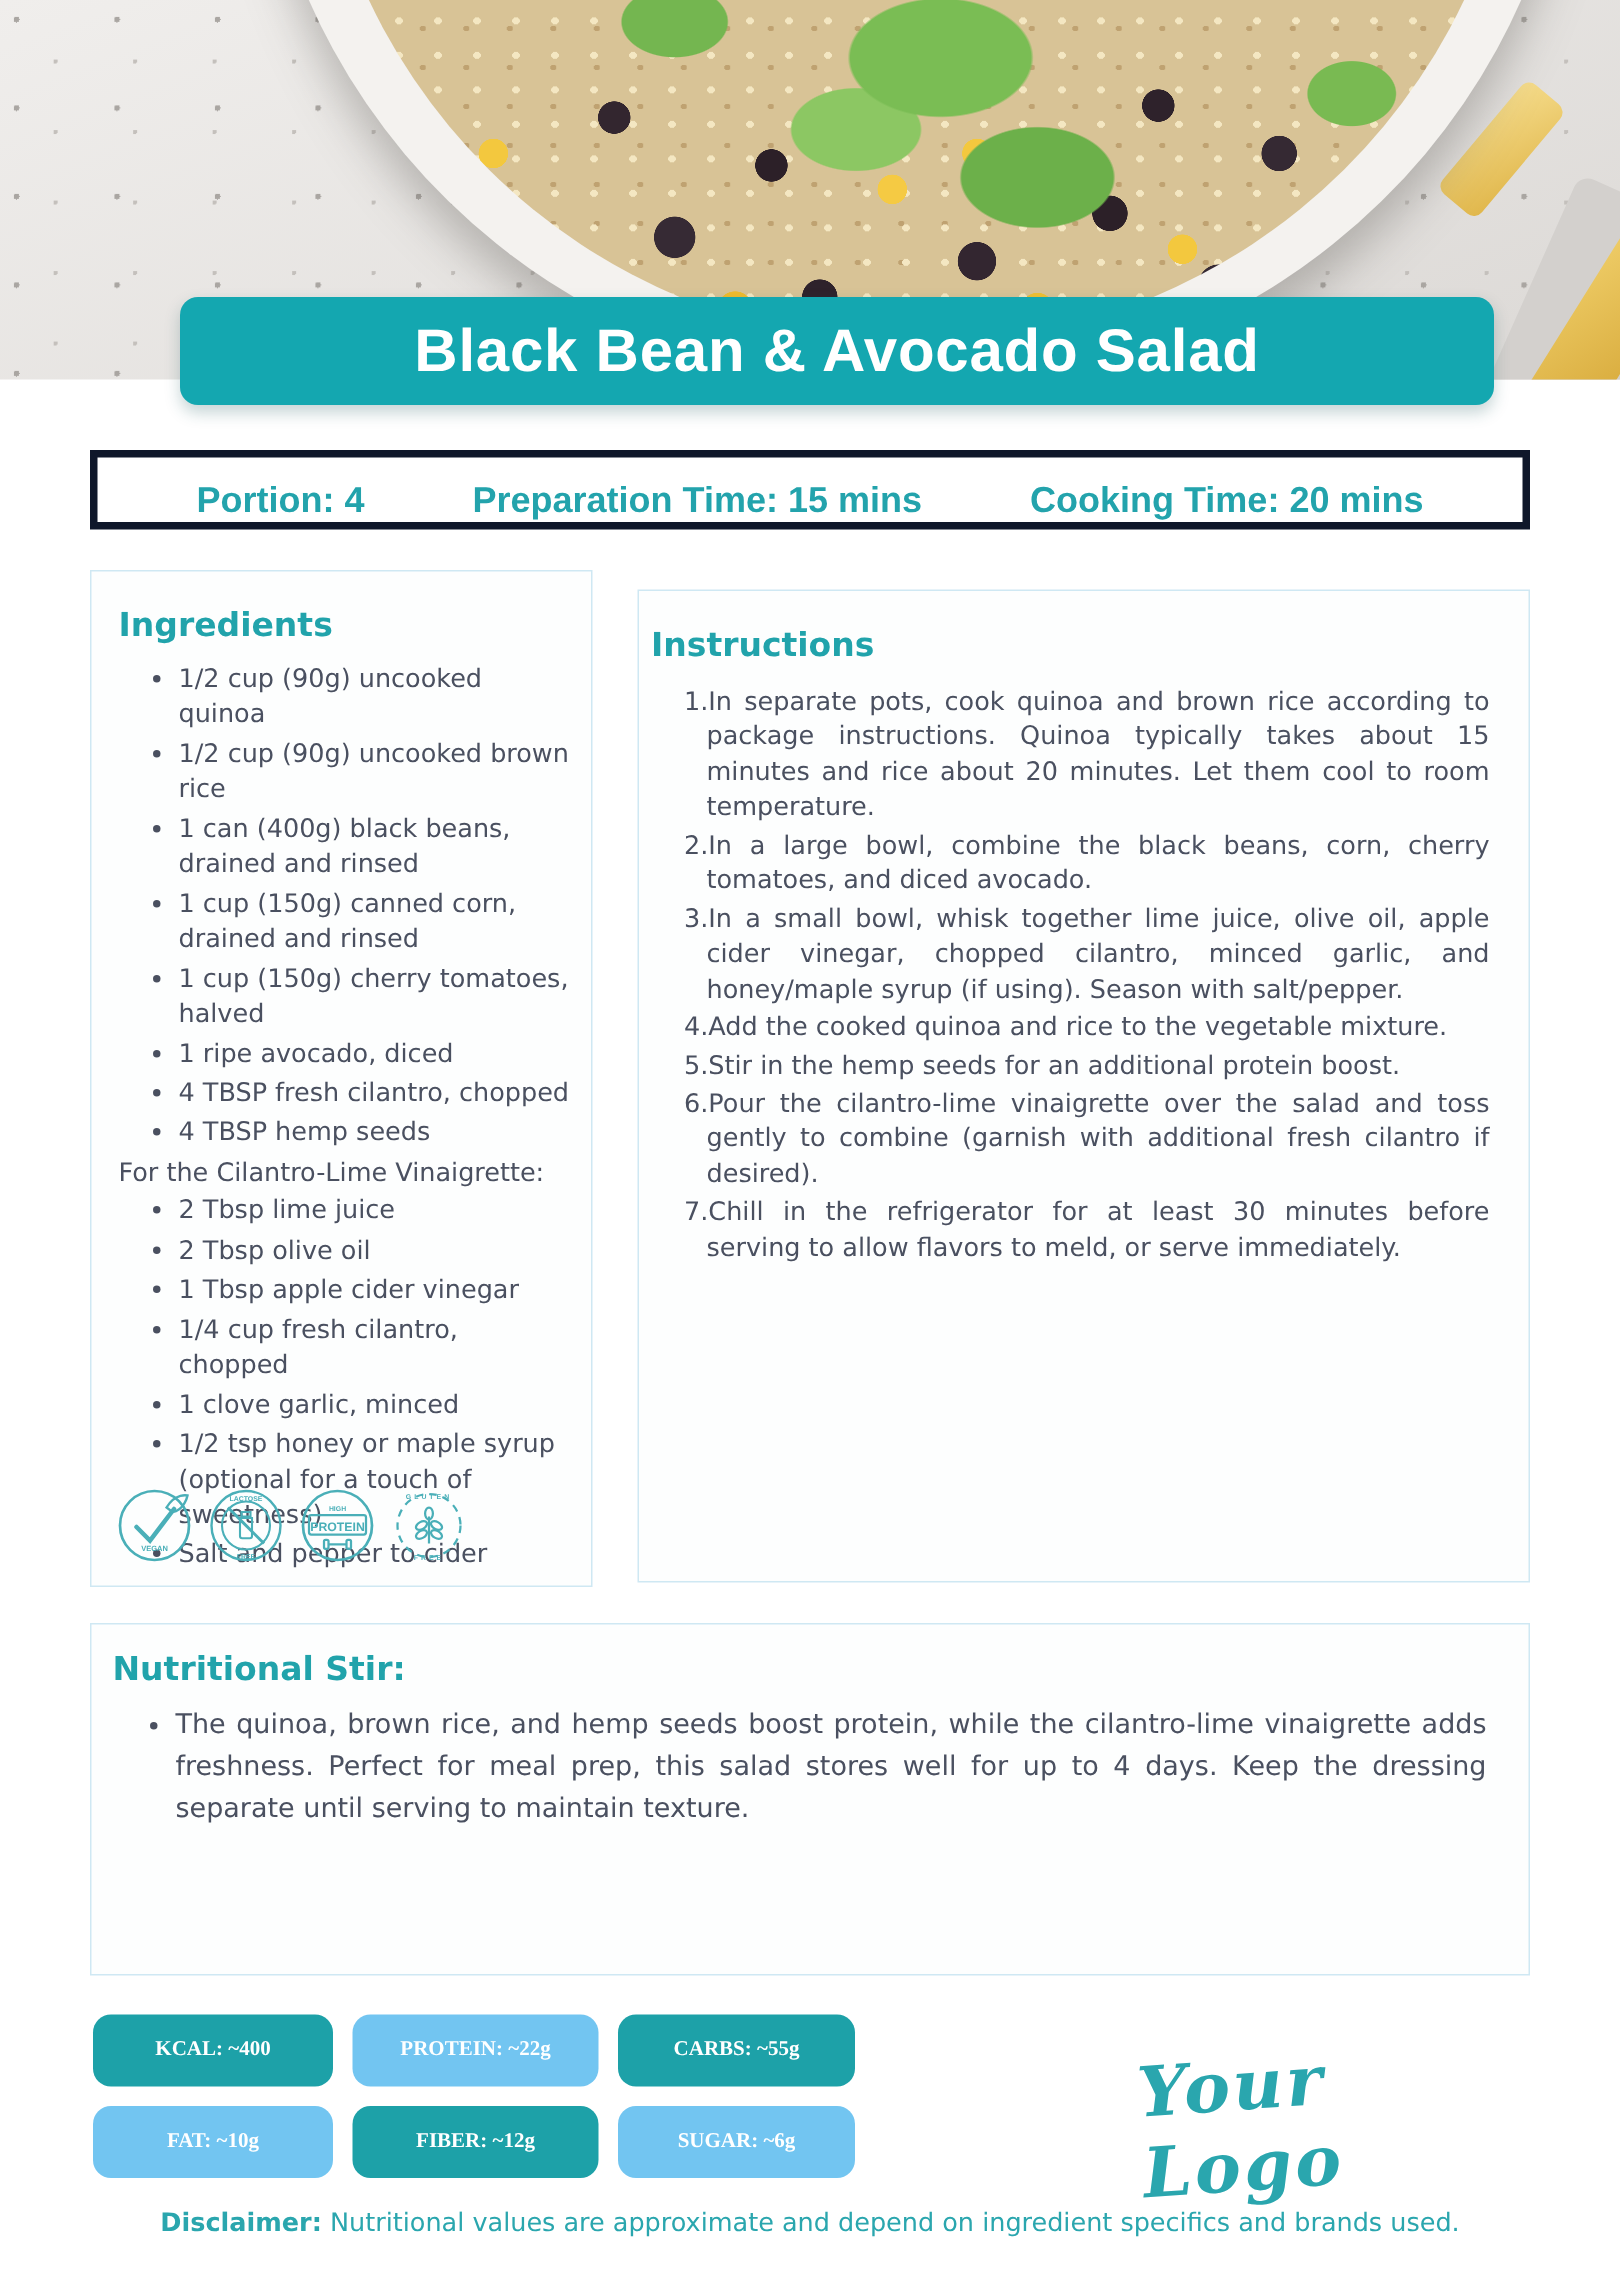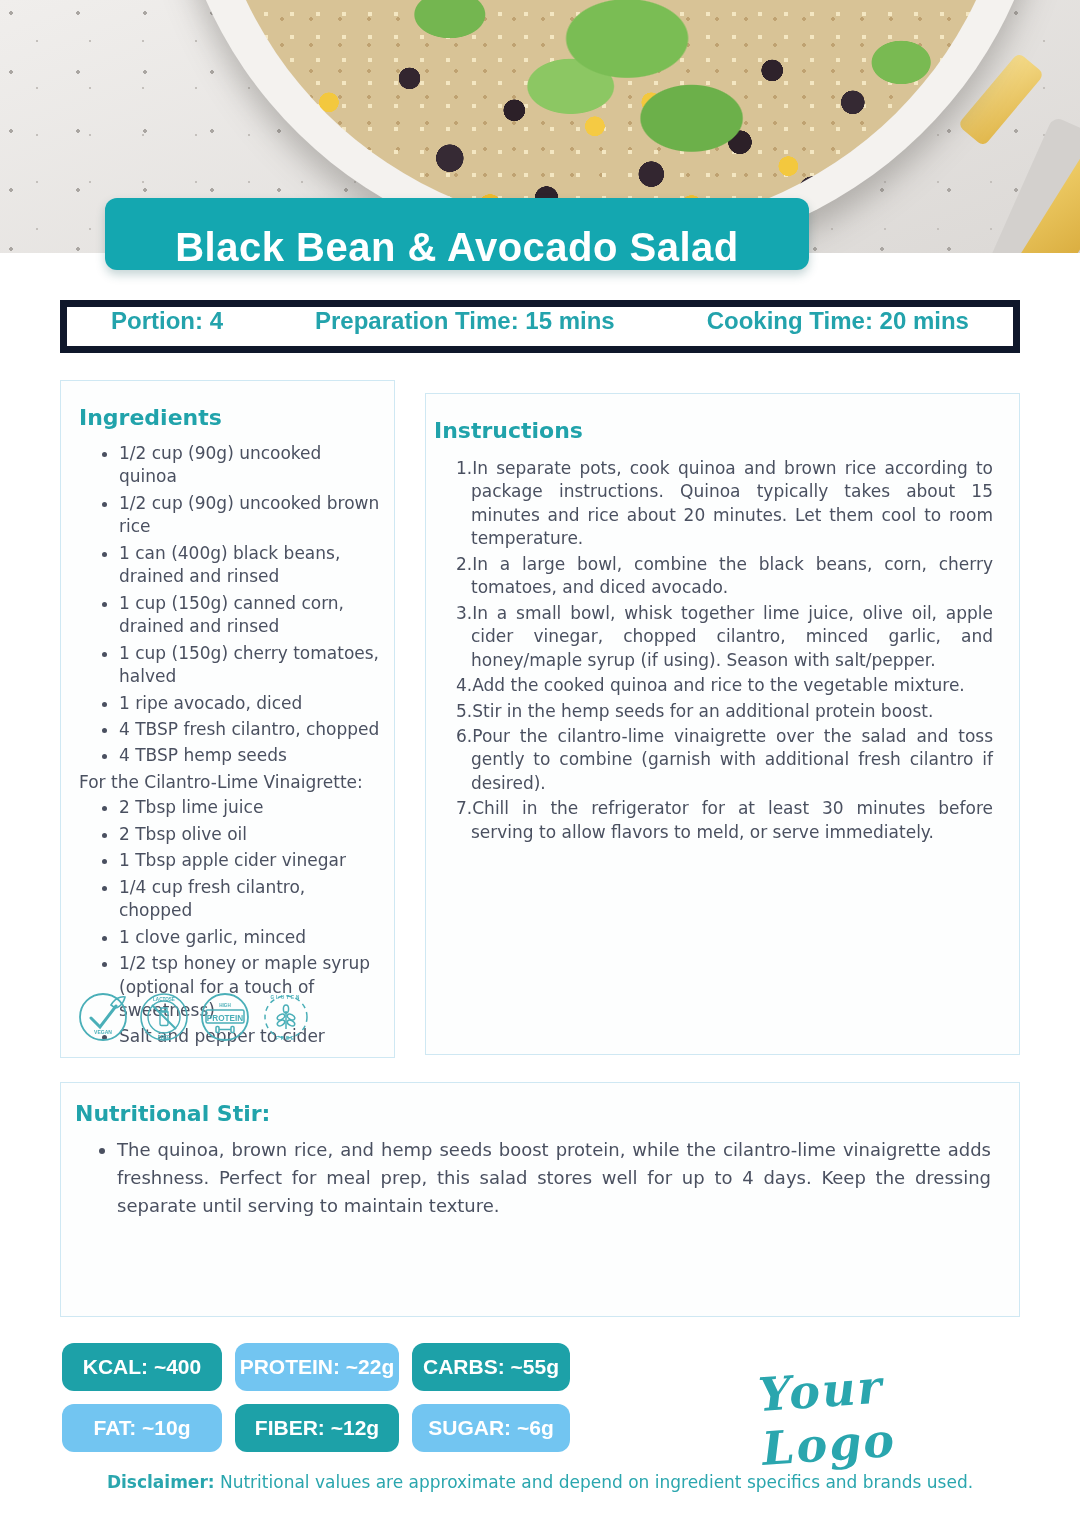--- a/index.html
+++ b/index.html
@@ -53,29 +53,29 @@
       radial-gradient(circle 2.5px at 6px 7px, #f4e7c2 98%, transparent),
       radial-gradient(circle 2px at 16px 15px, #bfa271 98%, transparent);
     background-size:
       auto,auto,auto,auto,auto,
       auto,auto,auto,auto,auto,auto,auto,auto,auto,auto,auto,auto,
       auto,auto,auto,auto,auto,auto,auto,auto,auto,auto,
       26px 23px, 29px 26px;
   }
 
   
-  .banner { position:absolute; left:105px; top:198px; width:704px; height:72px;
+  .banner { position:absolute; left:120px; top:198px; width:876px; height:72px;
     background:#14a7b0; border-radius:12px; box-shadow:0 5px 10px rgba(30,90,95,.25);
-    display:flex; align-items:flex-end; justify-content:center; }
+    display:flex; align-items:center; justify-content:center; }
   .banner h1 { color:#ffffff; font-size:40px; font-weight:bold; letter-spacing:.5px; }
 
   
   .meta-bar { position:absolute; left:60px; top:300px; width:960px; height:53px;
-    background:#ffffff; border:7px solid #0f172a; display:flex; align-items:flex-start;
-    justify-content:center; gap:92px; }
+    background:#ffffff; border:5px solid #0f172a; display:flex; align-items:flex-end;
+    justify-content:center; gap:72px; }
   .meta-bar span { color:#23a3ac; font-weight:bold; font-size:24px; }
 
   
   .box { position:absolute; background:#fdfefe; border:1px solid #cfe8f3; }
   .box-ingredients { left:60px; top:380px; width:335px; height:678px; padding:24px 14px 27px 16px; }
   .box-instructions { left:425px; top:393px; width:595px; height:662px; padding:24px 24px 16px 8px; }
   .box-notes { left:60px; top:1082px; width:960px; height:235px; padding:18px 16px 14px 14px; }
 
   .section-heading { color:#21a3ab; font-family:"DejaVu Sans", sans-serif; font-weight:bold; font-size:22px; }
   .box-ingredients .section-heading { margin-left:2px; }
@@ -94,21 +94,21 @@
   .step-list li { counter-increment:step; padding-left:15px; text-indent:-15px; text-align:justify; margin-bottom:2px; }
   .step-list li::before { content:counter(step) "."; }
 
   .notes-list { margin:10px 12px 0; padding-left:30px; list-style:disc; }
   .notes-list li { text-align:justify; font-size:18px; line-height:1.55; }
 
   
   .badges { position:absolute; left:62px; top:1343px; display:grid;
     grid-template-columns:160px 164px 158px; column-gap:13px; row-gap:13px; }
   .badge { height:48px; border-radius:12px; display:flex; align-items:center; justify-content:center;
-    color:#ffffff; font-weight:bold; font-size:21px; }
+    color:#ffffff; font-weight:bold; font-size:14px;font-family:Liberation Serif, serif; }
   .badge.teal { background:#1da1a8; }
   .badge.blue { background:#72c5f1; }
 
   
   .logo { position:absolute; left:760px; top:1368px; width:260px; height:90px;
     display:flex; align-items:center; justify-content:center; transform:rotate(-4deg); }
   .logo span { font-family:"DejaVu Serif", serif; font-style:italic; font-weight:bold;
     color:#2aa6ae; font-size:46px; letter-spacing:2px; }
 
   

